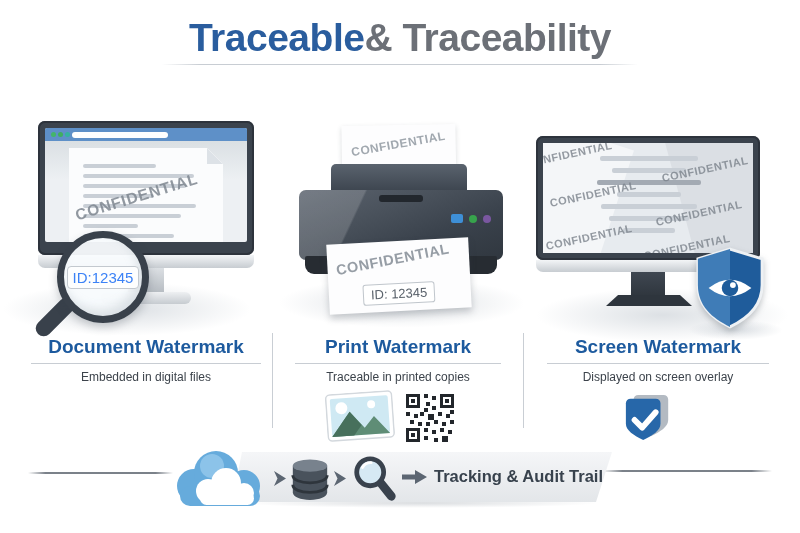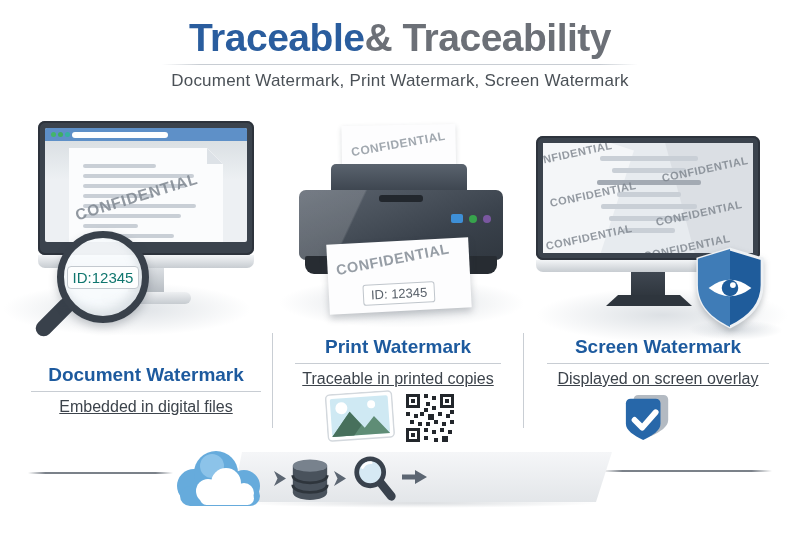--- a/index.html
+++ b/index.html
@@ -36,21 +36,21 @@
   .doc::before{content:"";position:absolute;right:0;top:0;width:16px;height:16px;background:#dde2e7;clip-path:polygon(0 0,100% 100%,0 100%);}
   .doc-lines{position:absolute;left:14px;right:14px;top:10px;}
   .wm-doc{left:4px;top:40px;font-size:15.5px;letter-spacing:1px;transform:rotate(-17deg);color:rgba(126,134,143,.85);}
   .chin-l{left:38px;top:255px;width:216px;height:13px;background:linear-gradient(#f3f5f7,#c7ccd1);border-radius:0 0 7px 7px;}
   .neck-l{left:128px;top:268px;width:36px;height:26px;background:linear-gradient(#dbdfe3,#b4bac0);}
   .base-l{left:101px;top:292px;width:90px;height:12px;border-radius:7px;background:linear-gradient(#eef0f2,#c6cbd0);}
 
   
   .mag-ring{left:57px;top:231px;width:78px;height:78px;border-radius:50%;border:7px solid #39414b;background:rgba(248,251,253,.95);
             box-shadow:0 4px 8px rgba(50,60,70,.25), inset -4px -6px 10px rgba(170,180,190,.35);z-index:6;display:flex;align-items:center;justify-content:center;}
-  .mag-pill{border:1px solid #c3c9cf;border-radius:4px;background:#fdfefe;color:#0f766e;font-size:15px;line-height:21px;padding:0 5px;white-space:nowrap;}
+  .mag-pill{border:1px solid #c3c9cf;border-radius:4px;background:#fdfefe;color:#3b82f6;font-size:15px;line-height:21px;padding:0 5px;white-space:nowrap;}
   .mag-handle{left:47px;top:293px;width:16px;height:48px;border-radius:8px;background:#39414b;transform:rotate(45deg);z-index:5;}
 
   
   .paper{background:#fdfdfe;box-shadow:0 2px 5px rgba(50,60,70,.18);}
   .paper-top{left:342px;top:125px;width:114px;height:72px;transform:rotate(-1deg);z-index:1;}
   .paper-top .wm{left:9px;top:12px;font-size:12px;transform:rotate(-9deg);color:rgba(138,146,155,.8);letter-spacing:.5px;}
   .paper-top .id-pill{position:absolute;left:26px;top:40px;}
   .printer-tray{left:331px;top:164px;width:136px;height:30px;border-radius:5px 5px 0 0;background:linear-gradient(#5a636e,#3a424c);z-index:2;}
   .printer-body{left:299px;top:190px;width:204px;height:70px;border-radius:7px;z-index:3;
     background:linear-gradient(160deg,#5b636e 0%,#4a525c 35%,#3a424c 65%,#30373f 100%);}
@@ -73,21 +73,21 @@
   .screen-r .tline{height:5px;margin:7px auto;}
   .wm-tile{position:absolute;font-size:11px;font-weight:600;letter-spacing:.5px;transform:rotate(-12deg);color:rgba(122,130,139,.8);white-space:nowrap;}
   .chin-r{left:536px;top:260px;width:224px;height:12px;background:linear-gradient(#f3f5f7,#c7ccd1);border-radius:0 0 7px 7px;}
   .neck-r{left:631px;top:272px;width:34px;height:24px;background:linear-gradient(#3f4751,#2f363e);}
   .base-r{left:606px;top:295px;width:86px;height:11px;background:#2e353d;clip-path:polygon(14% 0,86% 0,100% 100%,0 100%);}
 
   
   .cap-col{top:336px;text-align:center;}
   .cap-title{font-size:19px;font-weight:700;color:var(--caption-blue,#1d5a9e);}
   .cap-rule{height:1px;background:#c8cdd3;margin:5px auto 6px;width:90%;}
-  .cap-desc{font-size:16px;color:var(--caption-text,#3c434b);text-decoration:underline;}
+  .cap-desc{font-size:12px;color:var(--caption-text,#3c434b);}
   .vdiv{top:333px;width:1px;height:95px;background:#c9ced4;}
 
   
   .photo-icon{left:326px;top:392px;transform:rotate(-4deg);}
   .qr-icon{left:406px;top:394px;}
   .check-shield{left:618px;top:393px;}
 
   
   .hline{height:2px;background:linear-gradient(90deg,rgba(90,98,108,0),rgba(90,98,108,.8) 12%,rgba(90,98,108,.8) 88%,rgba(90,98,108,0));}
   .hline-l{left:28px;top:472px;width:145px;}
@@ -104,21 +104,20 @@
 </style>
 </head>
 <body>
 
 <div id="stage">
 
   <div class="abs title-row">
     <span class="title-primary">Traceable</span><span class="title-secondary">&amp; Traceability</span>
   </div>
   <div class="abs title-rule"></div>
-  <div class="abs subtitle">Document Watermark, Print Watermark, Screen Watermark</div>
 
   <div class="abs ground" style="left:2px;top:282px;width:250px;height:54px;"></div>
   <div class="abs ground" style="left:278px;top:278px;width:248px;height:50px;"></div>
   <div class="abs ground" style="left:535px;top:288px;width:255px;height:54px;"></div>
   <div class="abs ground" style="left:688px;top:320px;width:95px;height:20px;"></div>
 
   <div class="abs frame-l"></div>
   <div class="abs screen-l">
     <div class="toolbar">
       <div class="dot" style="left:6px;background:#43b56a;"></div>
@@ -191,21 +190,21 @@
   <div class="abs neck-r"></div>
   <div class="abs base-r"></div>
   <svg class="abs" style="left:694px;top:246px;filter:drop-shadow(0 3px 3px rgba(60,70,80,.3));" width="72" height="84" viewBox="0 0 74 86">
     <path d="M37 3 L70 13 V40 C70 61 56 74 37 83 C18 74 4 61 4 40 V13 Z" fill="#1f5c9b" stroke="#eef1f4" stroke-width="3"></path>
     <path d="M37 3 L4 13 V40 C4 61 18 74 37 83 Z" fill="#3f7cb7" stroke="none"></path>
     <path d="M15 43 Q37 26 59 43 Q37 60 15 43 Z" fill="#ffffff"></path>
     <circle cx="37" cy="43" r="8.5" fill="#1e5c9b"></circle>
     <circle cx="40" cy="40" r="3" fill="#ffffff"></circle>
   </svg>
 
-  <div class="abs cap-col" style="left:18px;width:256px;margin-top:28px;">
+  <div class="abs cap-col" style="left:18px;width:256px;">
     <div class="cap-title">Document Watermark</div>
     <div class="cap-rule"></div>
     <div class="cap-desc">Embedded in digital files</div>
   </div>
   <div class="abs cap-col" style="left:284px;width:228px;">
     <div class="cap-title">Print Watermark</div>
     <div class="cap-rule"></div>
     <div class="cap-desc">Traceable in printed copies</div>
   </div>
   <div class="abs cap-col" style="left:535px;width:246px;">
@@ -312,14 +311,15 @@
   <svg class="abs search-icon" width="50" height="50" viewBox="0 0 52 52">
     <line x1="31" y1="29" x2="43" y2="44" stroke="#39424d" stroke-width="9" stroke-linecap="round"></line>
     <circle cx="21" cy="19" r="14" fill="#d6e9f4" stroke="#39424d" stroke-width="5"></circle>
     <path d="M13 14 a10 10 0 0 1 9 -5" stroke="#ffffff" stroke-width="3" fill="none" stroke-linecap="round"></path>
   </svg>
 
   <svg class="abs flow-arrow fa3" width="26" height="16" viewBox="0 0 26 16">
     <path d="M0 5.5 h13 v-4.5 l12 7 l-12 7 v-4.5 H0 Z" fill="#5c6672"></path>
   </svg>
 
+  <div class="abs banner-label">Tracking &amp; Audit Trail</div>
 
 </div>
 
 </body></html>

